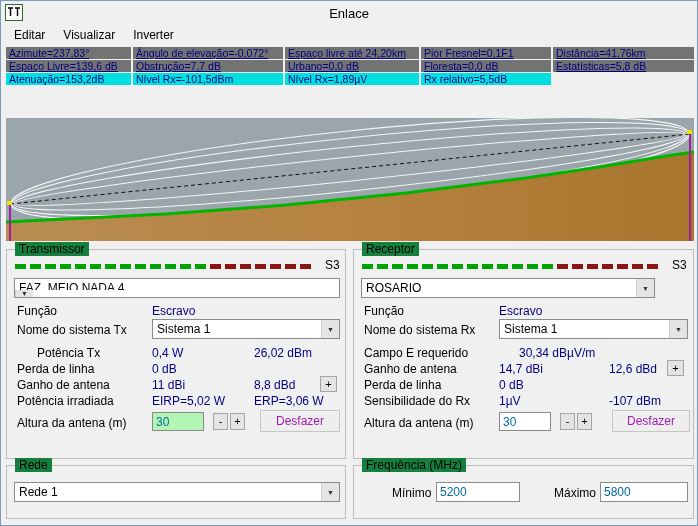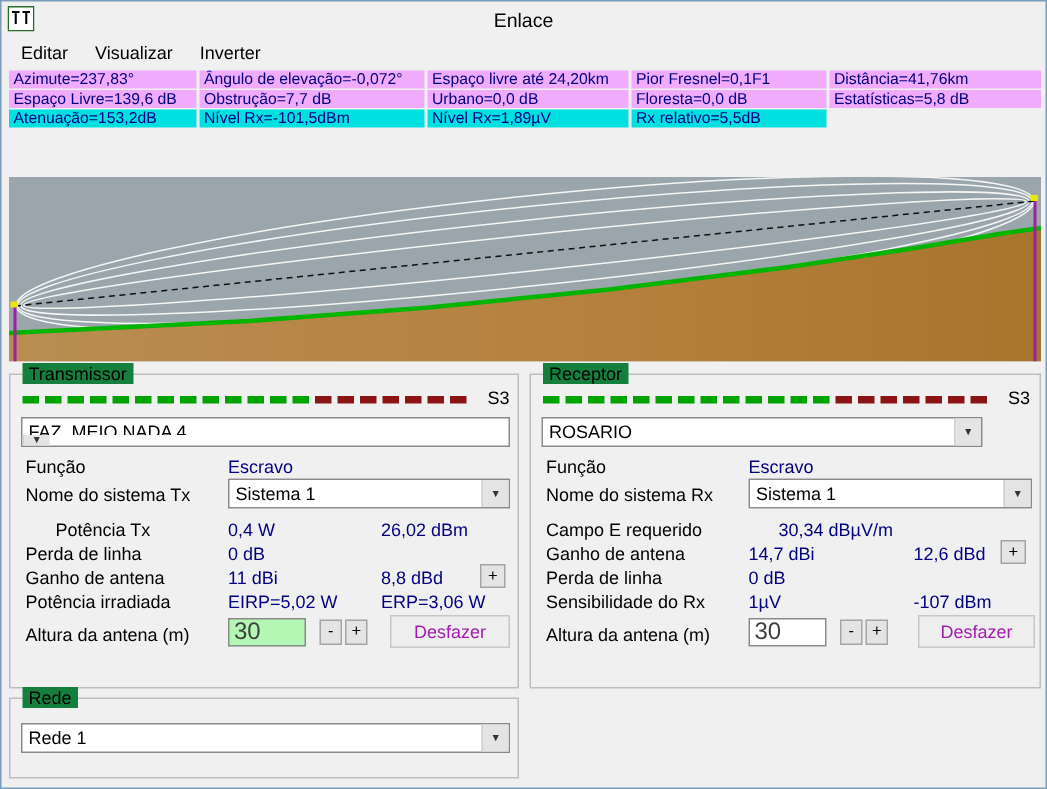--- a/index.html
+++ b/index.html
@@ -5,42 +5,42 @@
   html,body{margin:0;padding:0;background:#9a9a9a;font-family:"Liberation Sans",sans-serif;}
   .window{position:relative;width:698px;height:526px;background:#f0f0f0;border:1px solid #7a9cba;box-sizing:border-box;overflow:hidden;}
   .titlebar{position:absolute;left:0;top:0;width:100%;height:24px;display:flex;align-items:center;justify-content:center;}
   .title{font-size:13px;color:#000;}
   .app-icon{position:absolute;left:4px;top:3px;width:18px;height:17px;}
   .menubar{position:absolute;left:0;top:24px;width:100%;height:20px;display:flex;align-items:center;padding-left:4px;box-sizing:border-box;}
   .menu-item{font-size:12px;color:#000;padding:2px 9px;cursor:default;}
 
   .info-table{position:absolute;left:5px;top:46px;width:688px;display:grid;grid-template-columns:125px 150px 134px 130px 141px;column-gap:2px;row-gap:1px;}
   .cell{font-size:10.5px;color:#000080;height:12px;line-height:12px;padding:0 3px;white-space:nowrap;overflow:hidden;}
-  .row-g{background:#f0abfc;}
+  .row-g{background:#737373;text-decoration:underline;}
   .row-c{background:#00e0e0;}
 
   .chart{position:absolute;left:5px;top:117px;width:688px;height:123px;}
 
   .groupbox{position:absolute;border:1px solid #bdbdbd;box-sizing:border-box;}
   .legend{position:absolute;top:-8px;left:8px;background:#15803d;padding:0 4px;font-size:12px;color:#000;line-height:14px;}
 
   .lbl{position:absolute;font-size:12px;color:#000;white-space:nowrap;}
   .val{position:absolute;font-size:12px;color:#000080;white-space:nowrap;}
 
   .meter{position:absolute;display:flex;gap:4px;align-items:center;height:7px;}
   .seg{width:11px;height:5px;display:inline-block;}
   .seg-g{background:#00a400;}
   .seg-r{background:#8c1414;}
   .meter-label{position:absolute;font-size:12px;color:#000;}
 
   .combo{position:absolute;background:#fff;border:1px solid #8a8a8a;display:flex;align-items:stretch;box-sizing:border-box;cursor:default;}
   .combo-txt{flex:1;font-size:12px;color:#000;padding:2px 4px;white-space:nowrap;overflow:hidden;}
   .combo-btn{width:17px;background:#e4e4e4;border-left:1px solid #cfcfcf;display:flex;align-items:center;justify-content:center;font-size:7px;color:#333;}
 
-  .field{position:absolute;background:#fff;border:1px solid #8a8a8a;font-size:16px;color:#404040;padding:0 3px;box-sizing:border-box;font-family:"Liberation Sans",sans-serif;}
+  .field{position:absolute;background:#fff;border:1px solid #8a8a8a;font-size:12px;color:#0369a1;padding:0 3px;box-sizing:border-box;font-family:"Liberation Sans",sans-serif;}
   .field-green{background:#b4f7b4;}
 
   .sbtn{position:absolute;background:#e4e4e4;border:1px solid #a5a5a5;font-size:11px;color:#000;display:flex;align-items:center;justify-content:center;box-sizing:border-box;padding:0;line-height:1;}
   .btn-undo{position:absolute;background:#eeeeee;border:1px solid #c6c6c6;font-size:12px;color:#a21caf;display:flex;align-items:center;justify-content:center;box-sizing:border-box;}
 </style>
 </head>
 <body>
 
 <div class="window">
 
@@ -226,14 +226,21 @@
   </div>
 
   <div class="groupbox" style="left:5px;top:464px;width:340px;height:54px;">
     <div class="legend">Rede</div>
     <div class="combo" style="left:7px;top:16px;width:326px;height:20px;">
       <div class="combo-txt">Rede 1</div>
       <div class="combo-btn">▼</div>
     </div>
   </div>
 
+  <div class="groupbox" style="left:352px;top:464px;width:341px;height:54px;">
+    <div class="legend">Frequência (MHz)</div>
+    <div class="lbl" style="left:38px;top:20px;">Mínimo</div>
+    <input class="field" style="left: 82px; top: 16px; width: 84px; height: 20px;" value="5200">
+    <div class="lbl" style="left:200px;top:20px;">Máximo</div>
+    <input class="field" style="left: 246px; top: 16px; width: 88px; height: 20px;" value="5800">
+  </div>
 
 </div>
 
 </body></html>

